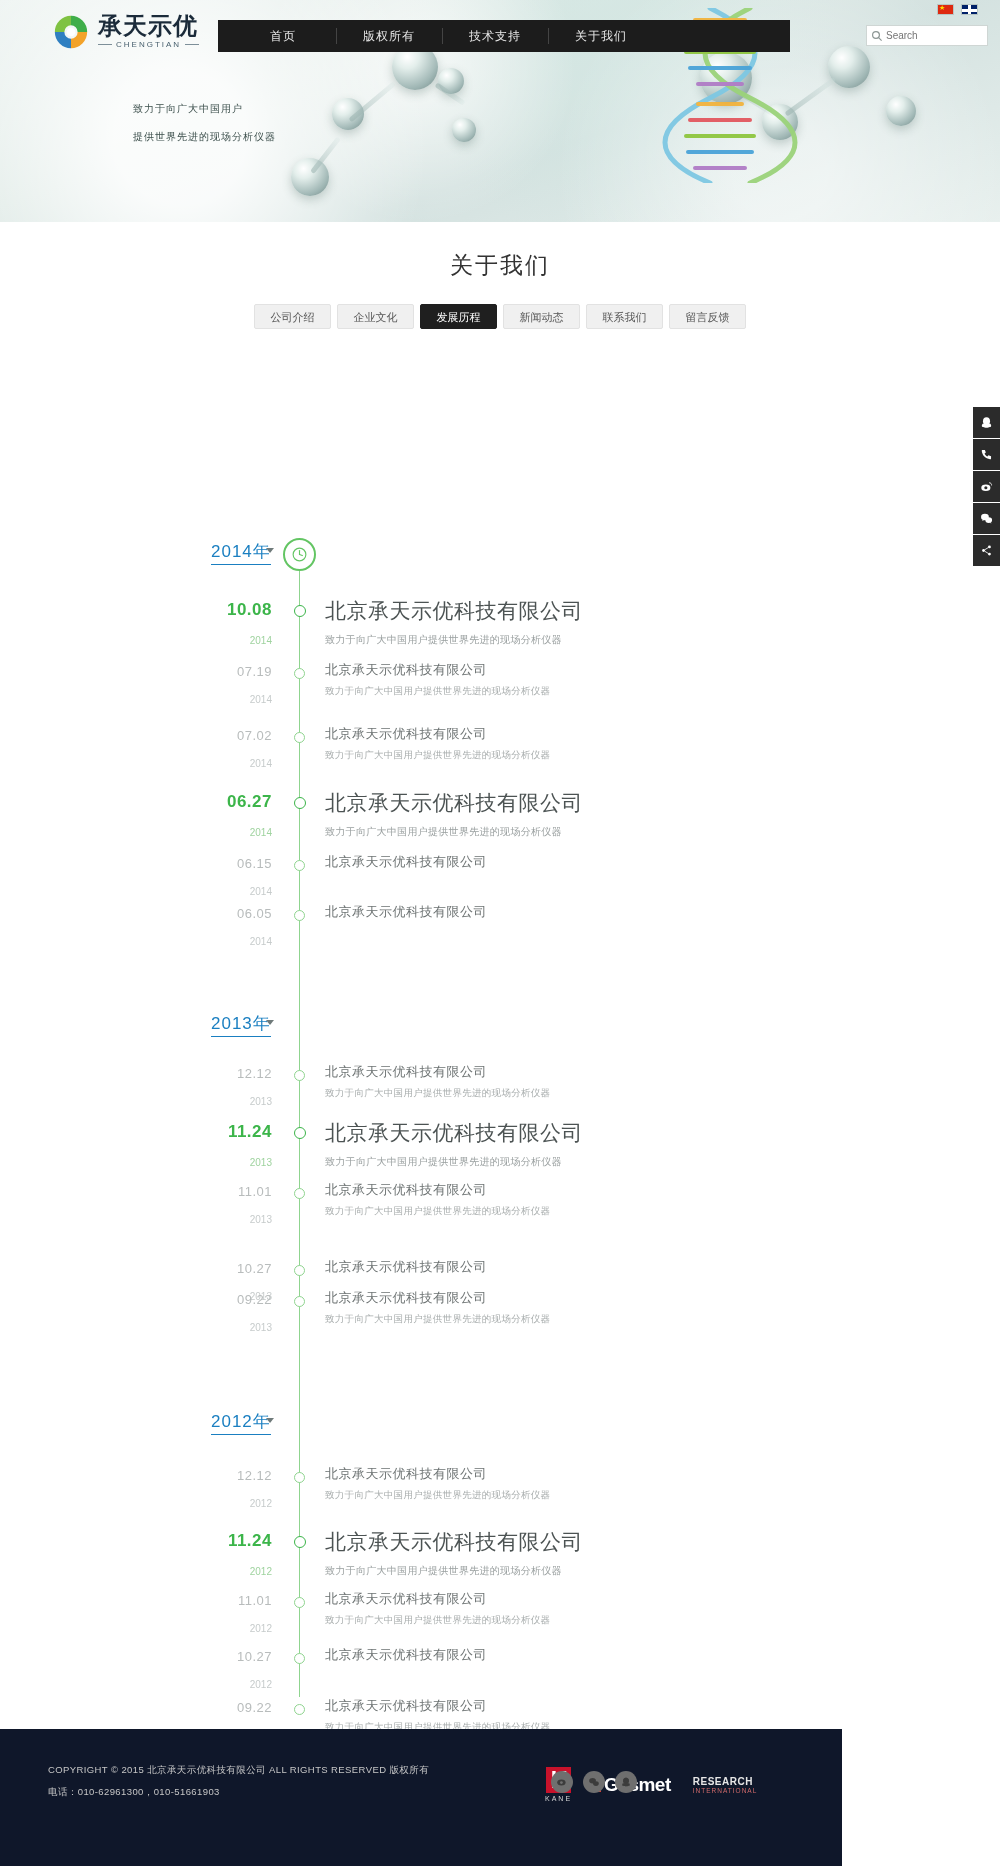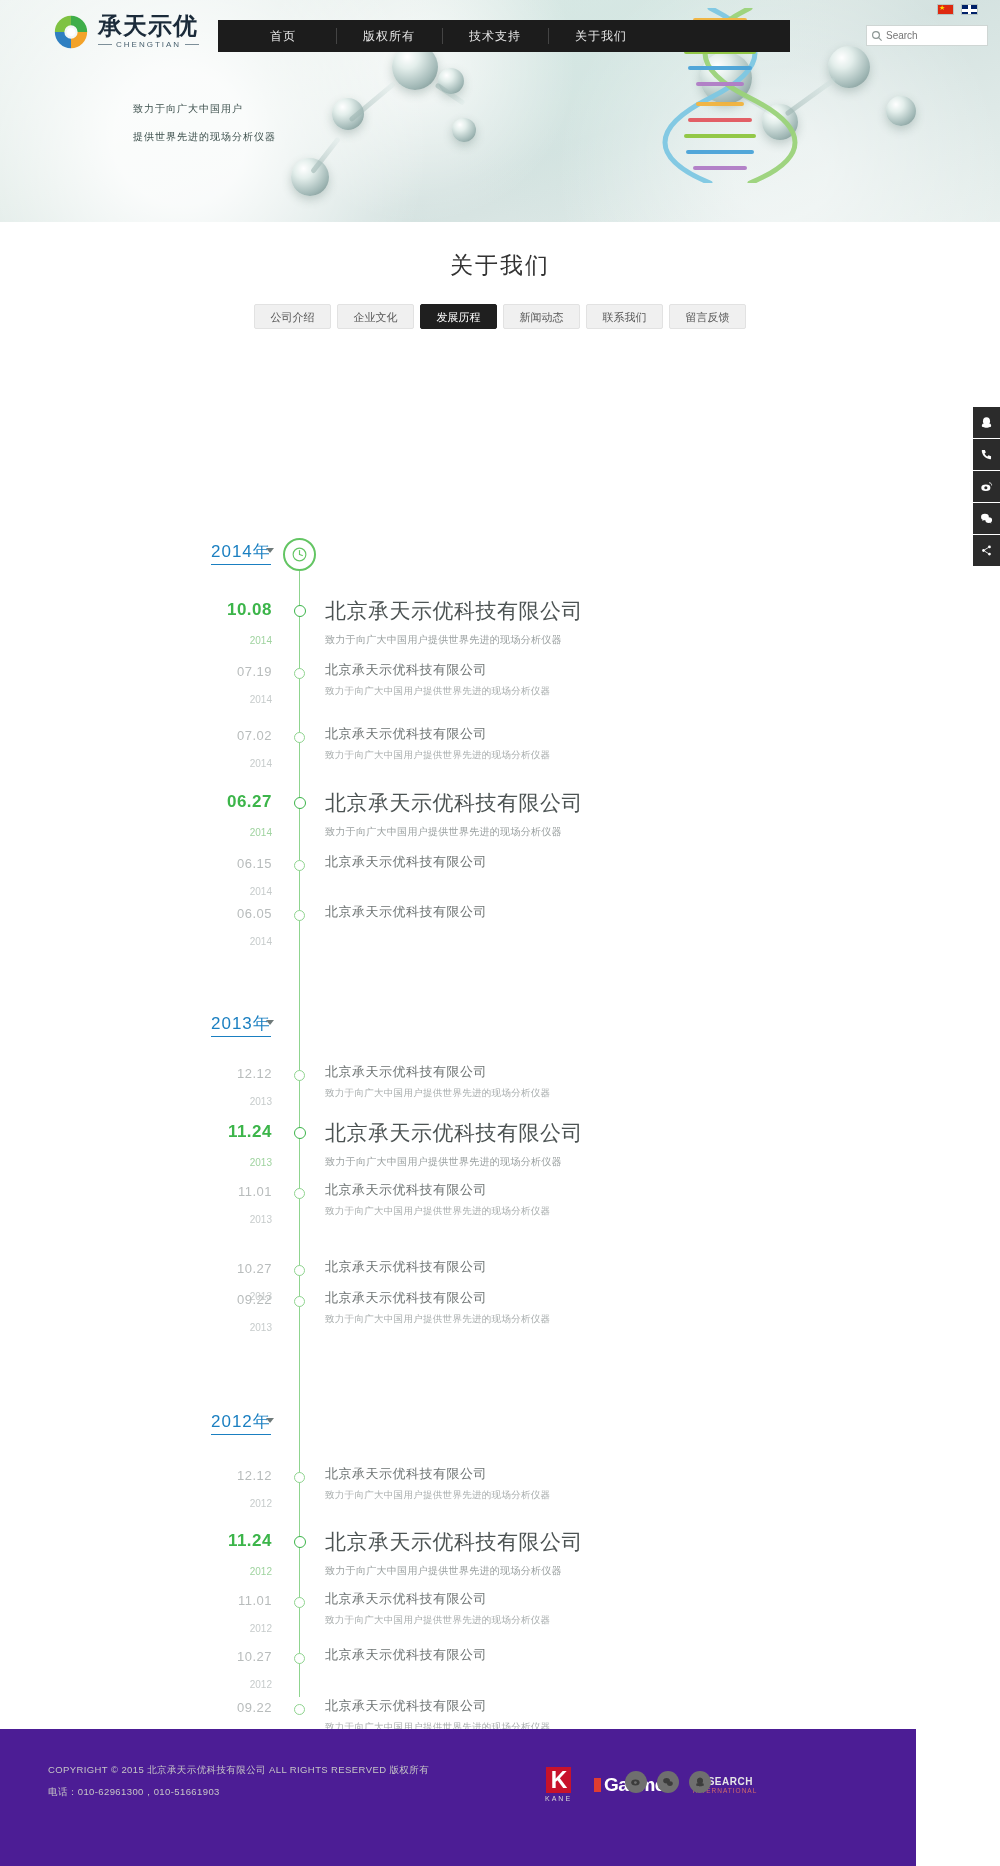--- a/index.html
+++ b/index.html
@@ -196,21 +196,21 @@
   .rail {
     position: absolute; right: 0; top: 185px; width: 27px; z-index: 40;
   }
   .rail-btn {
     width: 27px; height: 31px; background: #2b2b2b; margin-bottom: 1px;
     display: flex; align-items: center; justify-content: center; cursor: pointer;
   }
 
   
   .footer {
-    position: relative; width: 916px; height: 137px; background: #4c1d95; color: #c6c6c6;
+    position: relative; width: 842px; height: 137px; background: #0f172a; color: #c6c6c6;
   }
   .foot-left { position: absolute; left: 48px; top: 30px; }
   .foot-line { font-size: 9.5px; letter-spacing: 0.4px; line-height: 22px; }
   .partners { position: absolute; left: 545px; top: 38px; display: flex; align-items: center; gap: 22px; }
   .p-kane { display: flex; flex-direction: column; align-items: center; }
   .p-kane .k {
     font-size: 23px; font-weight: bold; color: #fff; background: #c8122b;
     padding: 0 5px; line-height: 26px; letter-spacing: -1px;
   }
   .p-kane .kl { font-size: 7px; color: #d7d7d7; letter-spacing: 2px; margin-top: 2px; }

